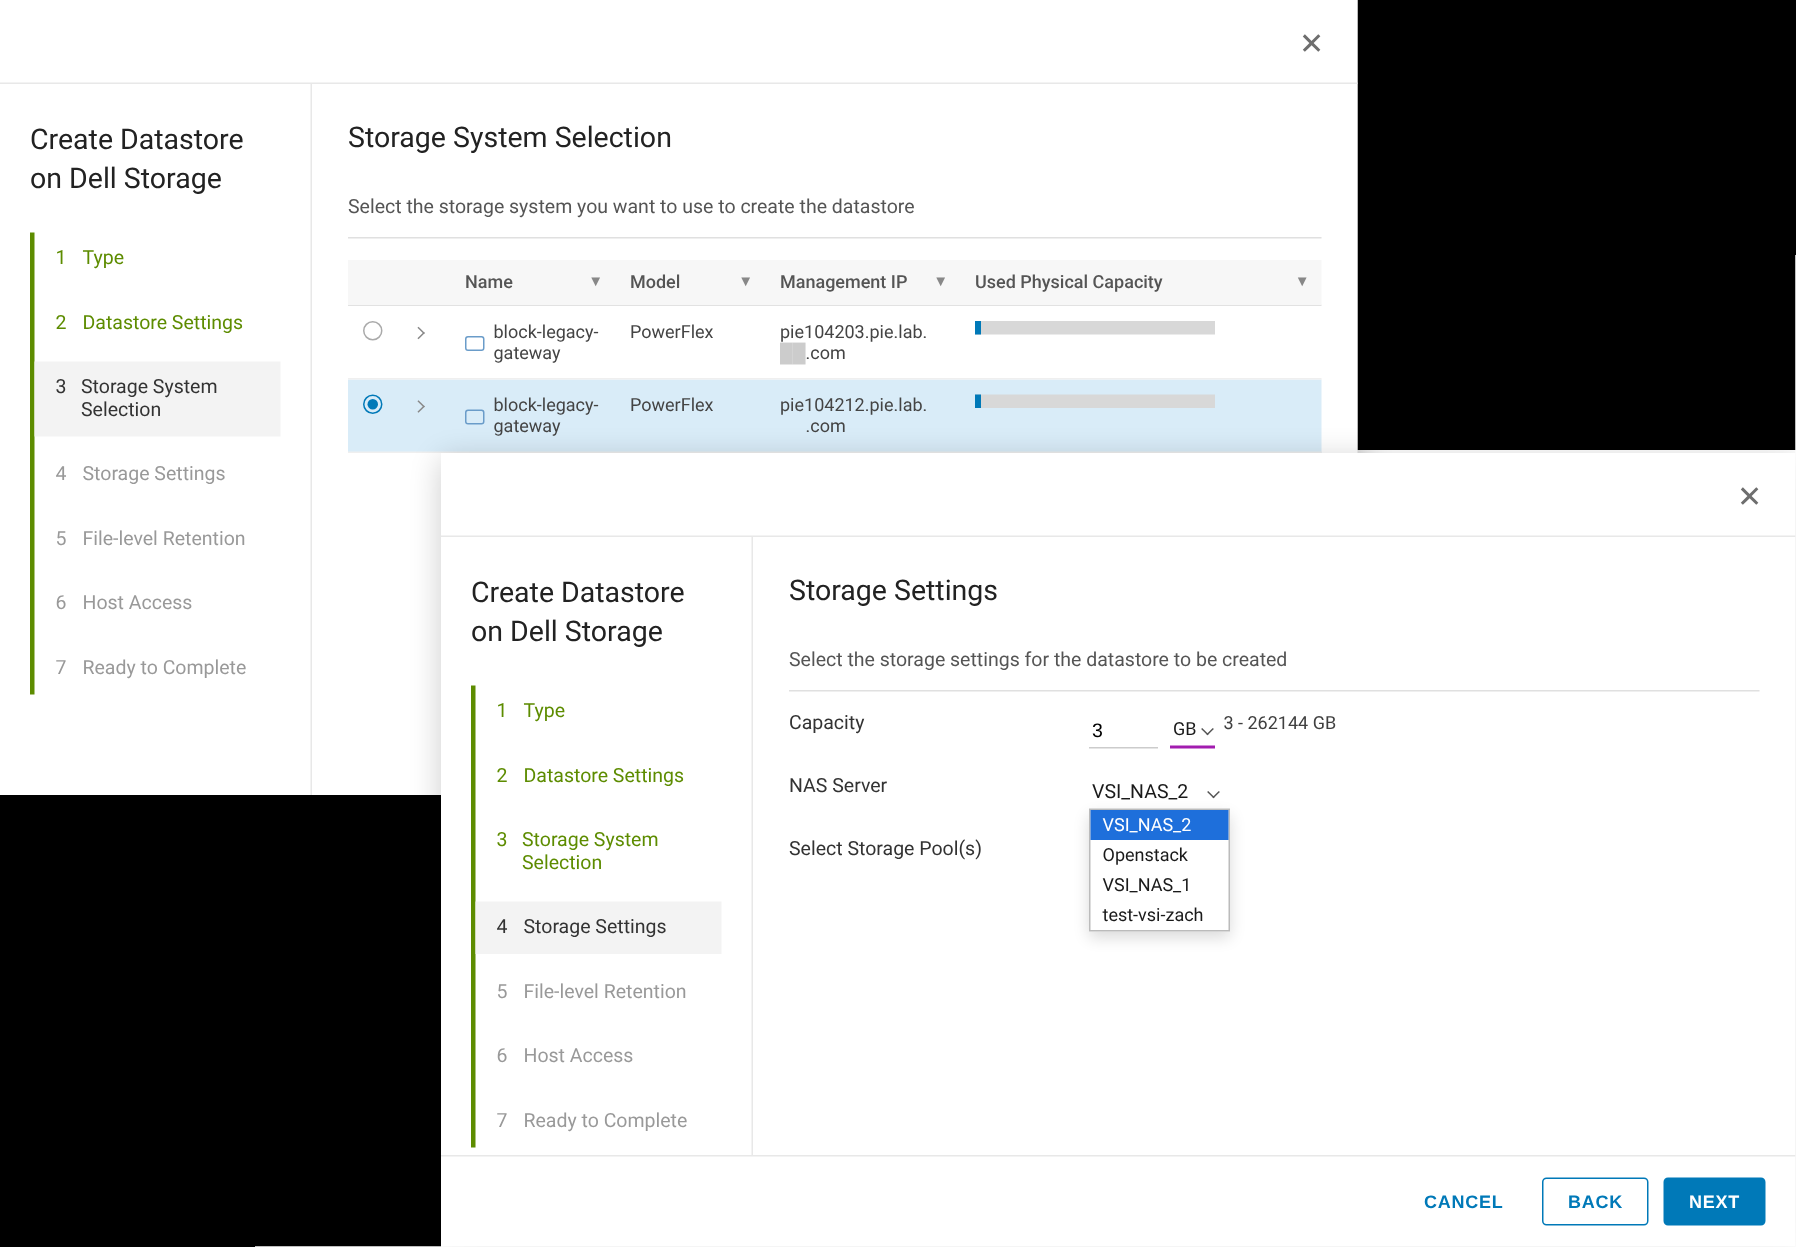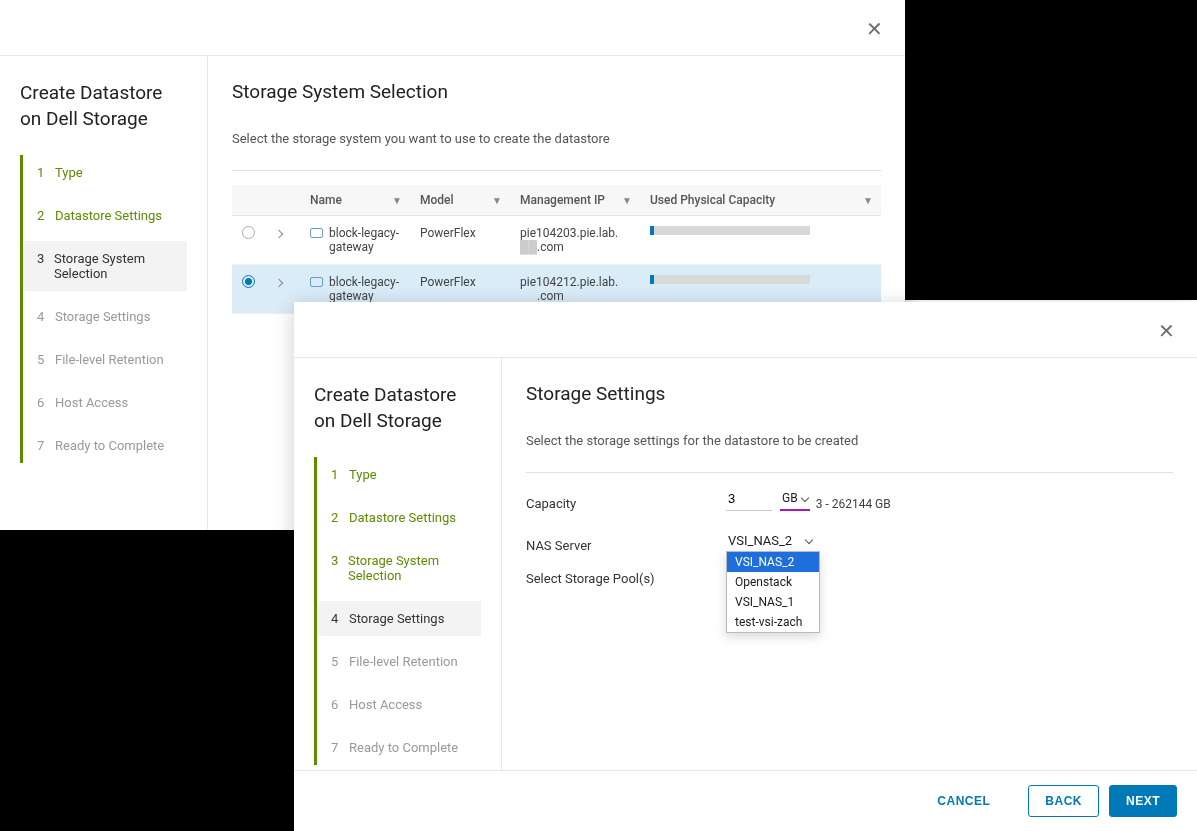--- a/index.html
+++ b/index.html
@@ -107,21 +107,21 @@
   .content-title {
     font-size: 19px;
     font-weight: 400;
     color: #222;
     margin-bottom: 28px;
   }
   .content-subtitle {
     font-size: 13px;
     color: #555;
     border-bottom: 1px solid #e0e0e0;
-    padding-bottom: 24px;
+    padding-bottom: 12px;
     margin-bottom: 14px;
   }
   .table {
     width: 100%;
     border-collapse: collapse;
     font-size: 12px;
   }
   .table th {
     background: #f7f7f7;
     font-weight: 500;
@@ -166,21 +166,21 @@
   .filter-icon {
     position: absolute;
     right: 8px;
     top: 50%;
     transform: translateY(-50%);
     color: #888;
     font-size: 10px;
   }
   .name-cell {
     display: flex;
-    align-items: flex-start;
+    align-items: center;
     gap: 6px;
   }
   .ds-icon {
     width: 13px; height: 10px;
     border: 1px solid #6a9cc9;
     border-radius: 2px;
     margin-top: 2px;
     flex-shrink: 0;
   }
   .cap-bar {
@@ -192,21 +192,21 @@
   .cap-bar::before {
     content: '';
     position: absolute;
     left: 0; top: 0; bottom: 0;
     width: 4px;
     background: #0079b8;
   }
   
   .form-row {
     display: flex;
-    align-items: flex-end;
+    align-items: flex-start;
     margin-bottom: 18px;
     font-size: 13px;
   }
   .form-row .lbl {
     width: 200px;
     color: #333;
   }
   .tiny-input {
     width: 46px;
     border: none;
@@ -291,21 +291,20 @@
   }
   .btn-link {
     color: #0079b8;
     background: none;
     border: none;
   }
   .btn-outline {
     color: #0079b8;
     background: #fff;
     border: 1px solid #0079b8;
-    margin-left: 12px;
   }
   .btn-primary {
     color: #fff;
     background: #0079b8;
     border: 1px solid #0079b8;
   }
 </style>
 </head>
 <body>
 

